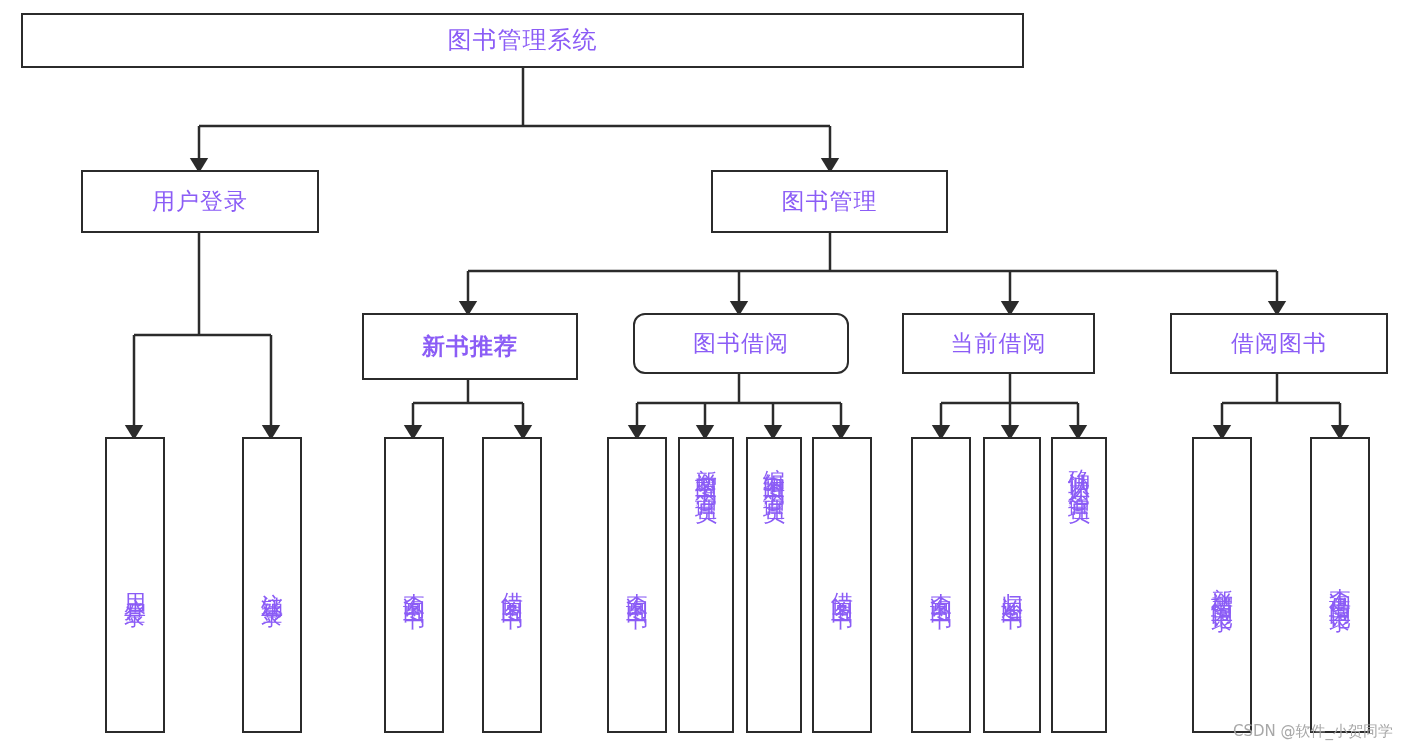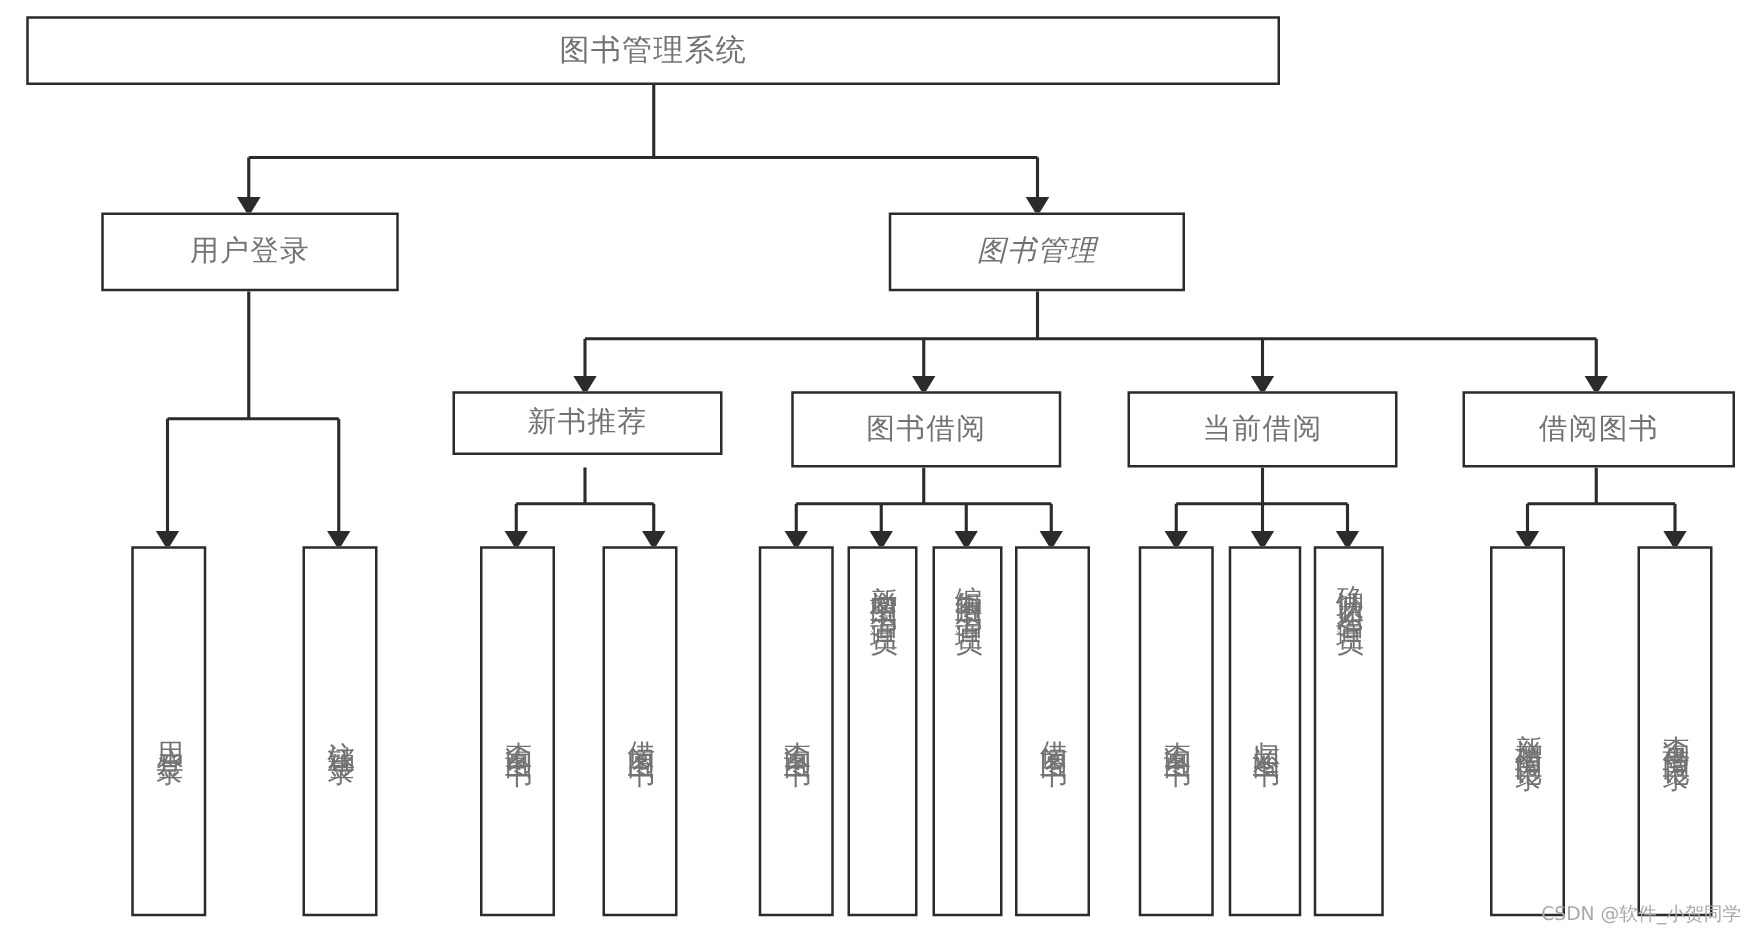--- a/index.html
+++ b/index.html
@@ -31,21 +31,21 @@
     box-sizing: border-box;
     background: #ffffff;
     border: 2.5px solid #2b2b2b;
     display: flex;
     align-items: center;
     justify-content: center;
     z-index: 2;
   }
   .node-label {
     font-size: 23px;
-    color: #737373;
+    color: #8b5cf6;
     line-height: 1.12;
     letter-spacing: 1px;
     white-space: nowrap;
   }
   
   .node.root .node-label {
     font-size: 24px;
   }
   
   .node.vertical {
@@ -133,33 +133,33 @@
   </svg>
 
   <div class="node root" style="left:21px; top:13px; width:1003px; height:55px;">
     <span class="node-label">图书管理系统</span>
   </div>
 
   <div class="node" style="left:81px; top:170px; width:238px; height:63px;">
     <span class="node-label">用户登录</span>
   </div>
 
-  <div class="node" style="left:711px; top:170px; width:237px; height:63px;font-style:italic;">
+  <div class="node" style="left:711px; top:170px; width:237px; height:63px;">
     <span class="node-label">图书管理</span>
   </div>
 
-  <div class="node" style="left:362px; top:313px; width:216px; height:51px;">
+  <div class="node" style="left:362px; top:313px; width:216px; height:67px;font-weight:bold;">
     <span class="node-label">新书推荐</span>
   </div>
 
-  <div class="node" style="left:633px; top:313px; width:216px; height:61px;">
+  <div class="node" style="left:633px; top:313px; width:216px; height:61px;border-radius:12px;">
     <span class="node-label">图书借阅</span>
   </div>
 
-  <div class="node" style="left:902px; top:313px; width:216px; height:61px;">
+  <div class="node" style="left:902px; top:313px; width:193px; height:61px;">
     <span class="node-label">当前借阅</span>
   </div>
 
   <div class="node" style="left:1170px; top:313px; width:218px; height:61px;">
     <span class="node-label">借阅图书</span>
   </div>
 
   <div class="node vertical center-text" style="left:105px; top:437px; width:60px; height:296px;">
     <span class="node-label">用户登录</span>
   </div>

